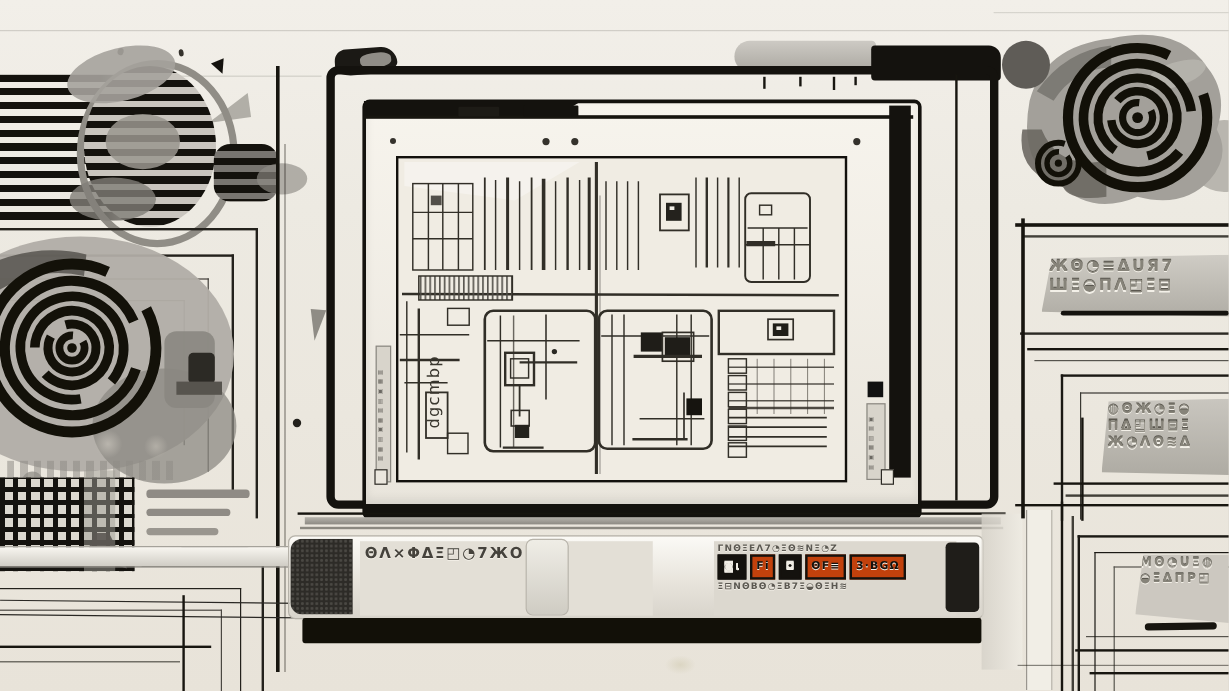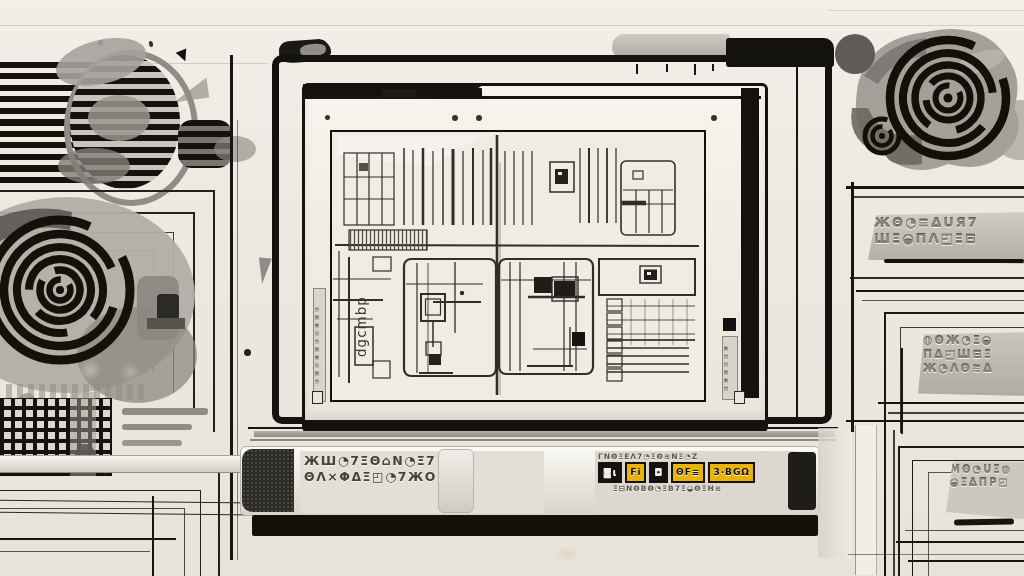--- a/index.html
+++ b/index.html
@@ -13,21 +13,21 @@
   .glyph-v{writing-mode:vertical-rl;transform:rotate(180deg);font-size:5px;letter-spacing:2px;
     color:#6b6862;background:#d8d4cb;border:1px solid #8a8780;overflow:hidden;text-align:center;}
   .plate{background:linear-gradient(180deg,#cfccc5,#b0ada5);overflow:hidden;
     color:#868379;font-weight:700;letter-spacing:2px;line-height:1.25;
     text-shadow:0 1px 0 #f3f0e8,0 -1px 0 #5a574f;}
   .emboss-row{white-space:nowrap;}
   .tray-label{background:#e3dfd6;color:#45423c;font-weight:700;overflow:hidden;
     text-shadow:0 1px 0 #f5f2ea;}
   .chip{display:inline-block;border:2px solid #14120e;font-weight:700;
     font-size:9px;line-height:1;padding:4px 3px;margin-right:3px;vertical-align:middle;
-    background:#eab308;color:#14120e;white-space:nowrap;}
+    background:#c2410c;color:#14120e;white-space:nowrap;}
   .chip.dark{background:#14120e;color:#efece4;}
   .frame-tr{border-top:2px solid #23211c;border-right:2px solid #23211c;}
   .frame-tl{border-top:2px solid #1b1914;border-left:2px solid #1b1914;}
 </style>
 </head>
 <body>
 
 <div class="stage">
 
   <div class="ln" style="left:0;top:25px;width:1024px;height:1px;opacity:.15;"></div>
@@ -248,30 +248,29 @@
   </svg>
 
   <div class="ln" style="left:248px;top:427px;width:590px;height:2px;"></div>
   <div class="a" style="left:254px;top:431px;width:580px;height:6px;background:linear-gradient(180deg,#b6b3ac,#8d8a83);"></div>
   <div class="ln" style="left:250px;top:439px;width:586px;height:2px;background:#6b6862;opacity:.75;"></div>
 
   <div class="a" style="left:0;top:455px;width:244px;height:16px;background:linear-gradient(180deg,#f8f6f0,#cfccc4);border-top:1px solid #a5a29a;border-bottom:1px solid #8f8c85;"></div>
   <div class="a" style="left:240px;top:446px;width:578px;height:68px;background:linear-gradient(180deg,#fbfaf6,#e8e4dc 55%,#d8d4cb);border:1px solid #b5b1a8;border-radius:6px;"></div>
   <div class="a" style="left:242px;top:449px;width:52px;height:63px;border-radius:10px 0 0 10px;background:#2d2b27;background-image:radial-gradient(#4a4843 1px,transparent 1.4px);background-size:4px 4px;"></div>
   <div class="a tray-label" style="left:300px;top:451px;width:236px;height:58px;font-size:12.5px;letter-spacing:1.5px;line-height:1.3;padding:2px 4px;">
-    <div class="emboss-row">ЖШ◔7ΞΘ⌂Ν◔Ξ7</div>
     <div class="emboss-row">ΘΛ×ΦΔΞ◰◔7ЖΟ</div>
   </div>
   <div class="a" style="left:438px;top:449px;width:34px;height:62px;background:linear-gradient(180deg,#efede6,#cfccc3);border:1px solid #b8b4ab;border-radius:6px;"></div>
   <div class="a tray-label" style="left:595px;top:451px;width:196px;height:60px;background:#dcd8cf;font-size:7.5px;letter-spacing:1px;padding:1px 3px;">
     <div class="emboss-row" style="opacity:.85;">ΓΝΘΞΕΛ7◔ΞΘ≋ΝΞ◔Ζ</div>
     <div style="margin:1px 0;">
       <span class="chip dark">◙ι</span><span class="chip">Fi</span><span class="chip dark">◘</span><span class="chip">ΘF≡</span><span class="chip">3·BGΩ</span>
     </div>
-    <div class="emboss-row" style="opacity:.85;margin-left:15px;">Ξ⊟ΝΘΒΘ◔ΞΒ7Ξ◒ΘΞΗ≋</div>
+    <div class="emboss-row" style="opacity:.85;">Ξ⊟ΝΘΒΘ◔ΞΒ7Ξ◒ΘΞΗ≋</div>
   </div>
   <div class="a" style="left:788px;top:452px;width:28px;height:58px;background:#1f1d19;border-radius:4px;"></div>
   <div class="a" style="left:252px;top:515px;width:566px;height:21px;background:#121008;border-radius:2px;"></div>
   <div class="a" style="left:554px;top:546px;width:26px;height:16px;border-radius:50%;background:radial-gradient(#d8d2bd,transparent 70%);opacity:.8;"></div>
   <div class="a" style="left:818px;top:428px;width:34px;height:130px;background:linear-gradient(90deg,#d5d1c8,#efece4);opacity:.8;"></div>
 
   <svg class="a" style="left:830px;top:12px;" width="194" height="185" viewBox="0 0 194 185">
     <circle cx="190" cy="118" r="30" fill="#b9b6af"></circle>
     <path d="M28,72 Q40,26 96,20 Q152,8 176,44 Q194,66 184,96 Q196,118 178,138 Q156,162 118,152 Q80,168 54,142 Q18,126 28,72 Z" fill="#a3a09a"></path>
     <path d="M34,64 Q58,30 96,26 L96,44 Q64,46 48,72 Z" fill="#77746e" opacity=".85"></path>

